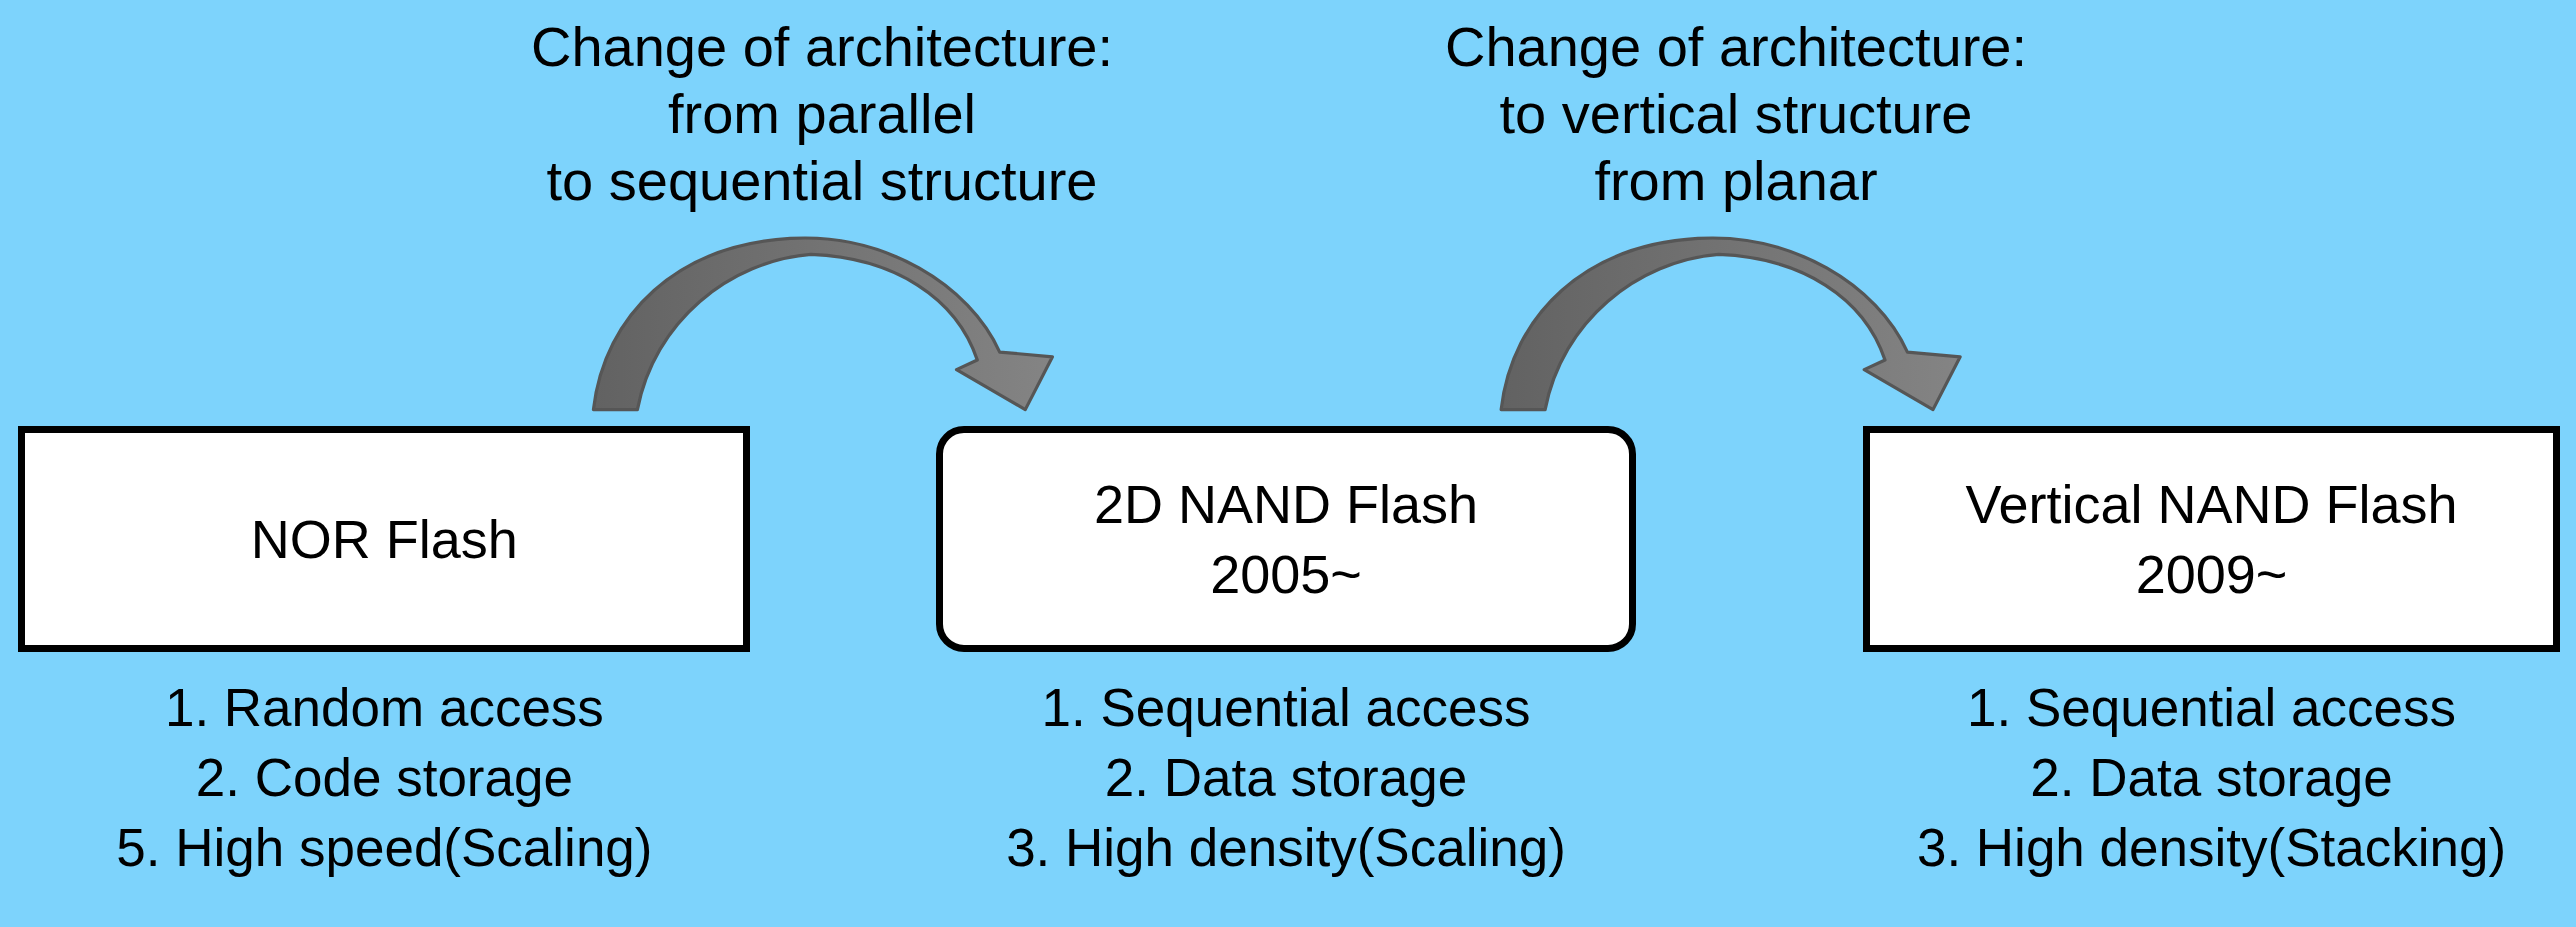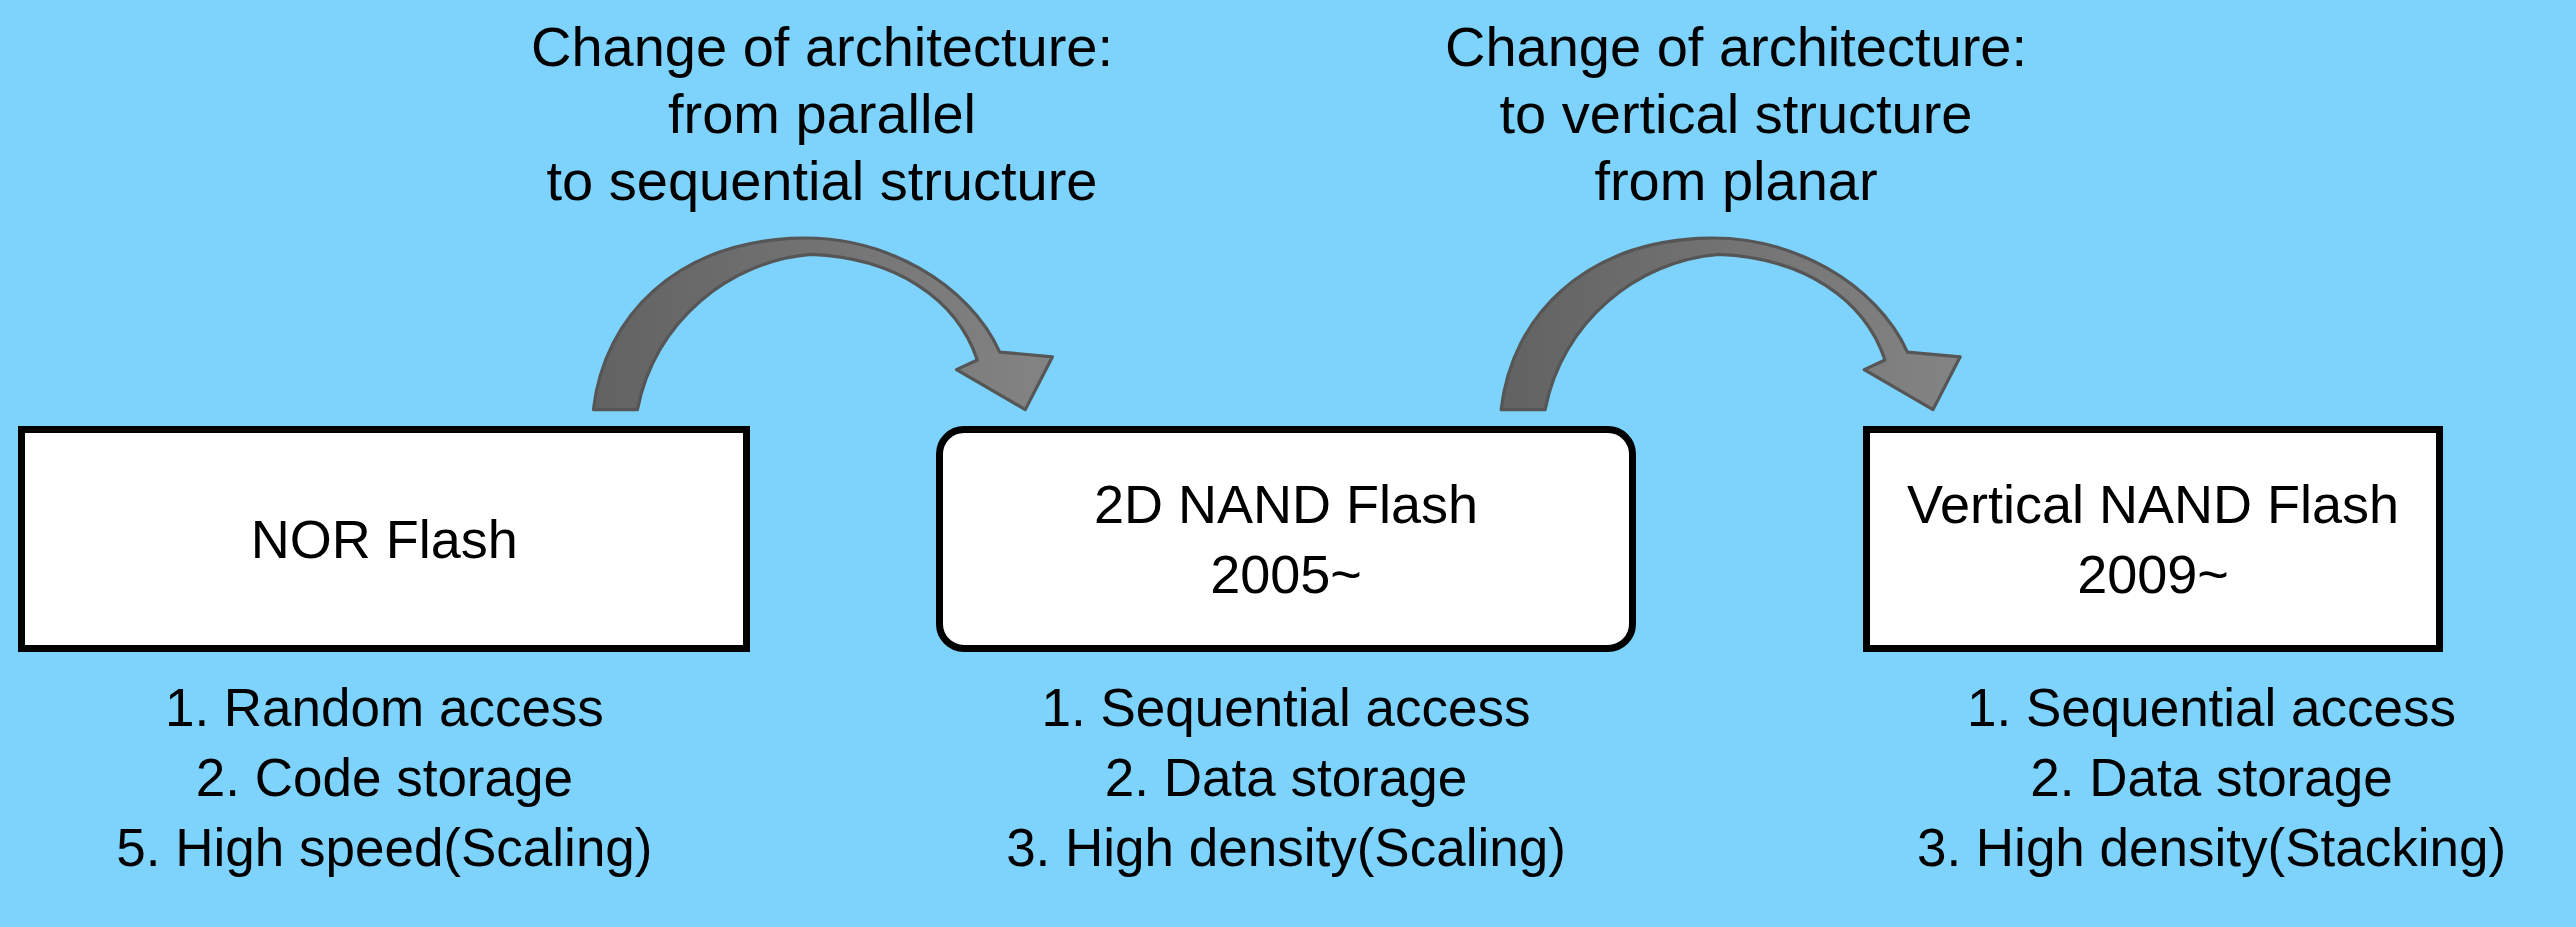--- a/index.html
+++ b/index.html
@@ -42,21 +42,21 @@
     flex-direction: column;
     align-items: center;
     justify-content: center;
     text-align: center;
     font-size: 54px;
     line-height: 70px;
     white-space: nowrap;
   }
   #stage-box-1 { left: 18.4px;   width: 732px; }
   #stage-box-2 { left: 936px; width: 700px; border-radius: 28px; }
-  #stage-box-3 { left: 1863px; width: 580px; }
+  #stage-box-3 { left: 1863px; width: 697px; }
 
   .feature-list {
     position: absolute;
     top: 673px;
     text-align: center;
     font-size: 53px;
     line-height: 70px;
     white-space: nowrap;
   }
   #feature-list-1 { left: 18.4px;   width: 732px; }

